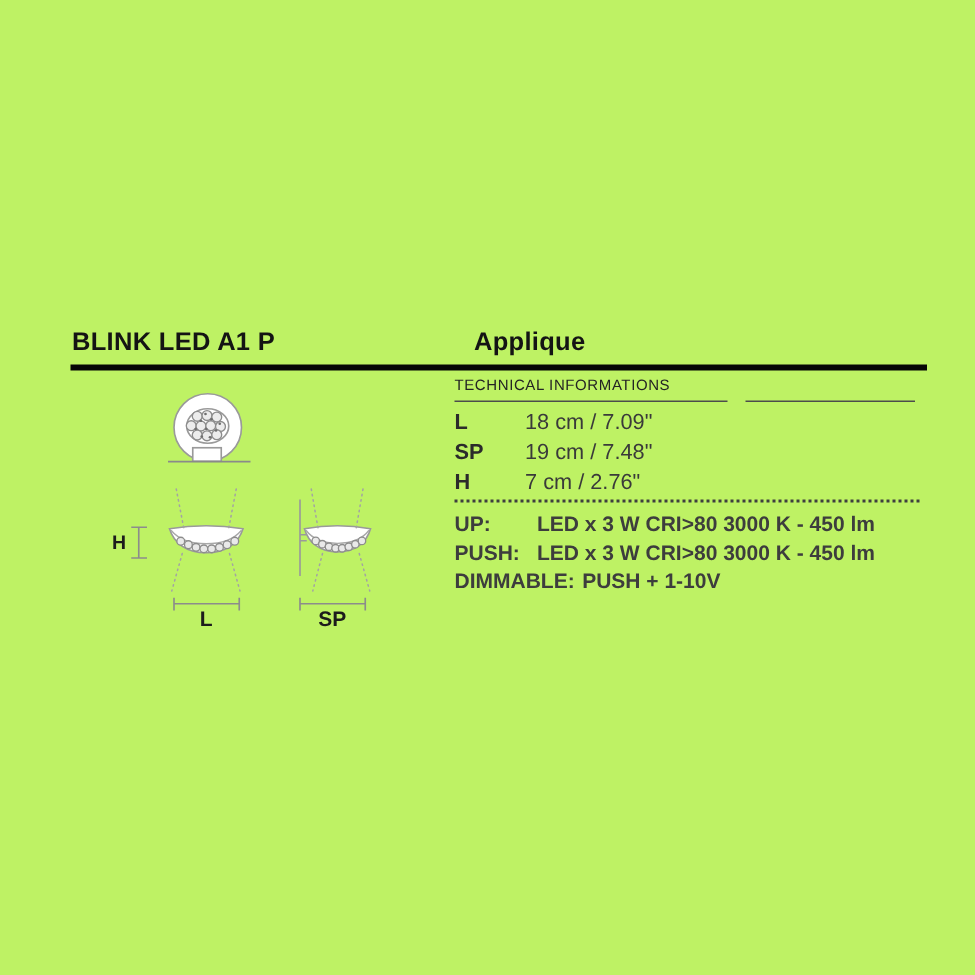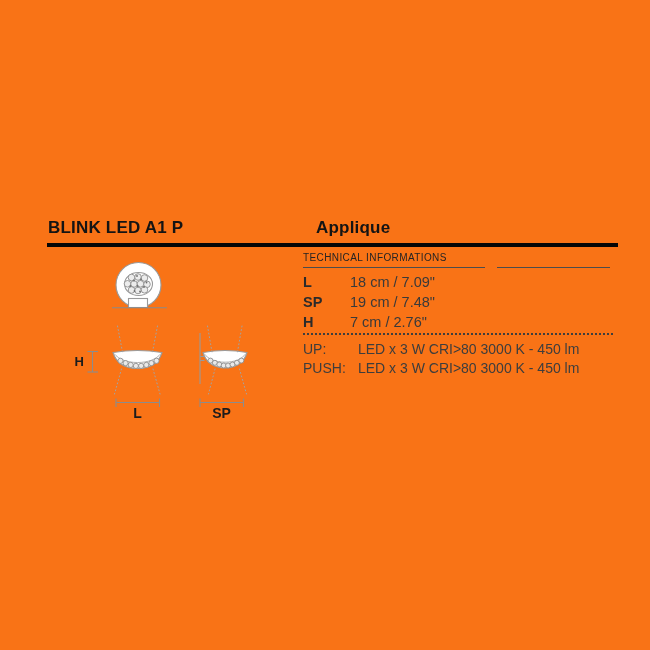--- a/index.html
+++ b/index.html
@@ -1,17 +1,17 @@
 <!DOCTYPE html>
 <html><head>
 <meta charset="utf-8">
 <style>
   html,body{margin:0;padding:0;background:#ffffff;}
   .sheet{
-    position:relative;width:650px;height:650px;background:#f97316;
+    position:relative;width:650px;height:650px;background:#bef264;
     font-family:"Liberation Sans",sans-serif;overflow:hidden;
   }
   .title{
     position:absolute;top:218px;font-size:17px;font-weight:bold;
     color:#141414;letter-spacing:.2px;white-space:nowrap;
   }
   .title-left{left:48px;}
   .title-right{left:316px;}
   .thick-rule{position:absolute;left:47px;top:243px;width:571px;height:4px;background:#060606;}
   .tech-title{
@@ -20,21 +20,21 @@
   }
   .underline-seg{position:absolute;top:267px;height:1px;background:#4c4c4c;}
   .useg-left{left:303px;width:182px;}
   .useg-right{left:497px;width:113px;}
   .dims{position:absolute;left:303px;top:272px;width:309px;}
   .dim-row{display:flex;height:20px;align-items:center;font-size:14.5px;color:#3a3a3a;}
   .dim-label{min-width:47px;font-weight:bold;color:#2b2b2b;}
   .dim-value{white-space:nowrap;}
   .dotted-rule{position:absolute;left:303px;top:333px;width:310px;height:0;border-top:2px dotted #3e3e3e;}
   .specs{position:absolute;left:303px;top:339px;width:312px;}
-  .spec-row{display:flex;gap:5px;height:19px;align-items:center;font-size:14px;color:#3d3d3d;}
+  .spec-row{display:flex;gap:5px;height:19px;align-items:center;font-size:14px;color:#3d3d3d;font-weight:bold;}
   .spec-label{min-width:50px;white-space:nowrap;}
   .spec-value{white-space:nowrap;}
   .drawing{position:absolute;left:40px;top:250px;}
   .drawing text{font-family:"Liberation Sans",sans-serif;font-weight:bold;fill:#1c1c1c;}
 </style>
 </head>
 <body>
 
 <div class="sheet">
 
@@ -64,20 +64,24 @@
   <div class="dotted-rule"></div>
 
   <div class="specs">
     <div class="spec-row">
       <span class="spec-label">UP:</span>
       <span class="spec-value">LED x 3 W CRI&gt;80 3000 K - 450 lm</span>
     </div>
     <div class="spec-row">
       <span class="spec-label">PUSH:</span>
       <span class="spec-value">LED x 3 W CRI&gt;80 3000 K - 450 lm</span>
+    </div>
+    <div class="spec-row">
+      <span class="spec-label">DIMMABLE:</span>
+      <span class="spec-value">PUSH + 1-10V</span>
     </div>
   </div>
 
   <svg class="drawing" width="230" height="175" viewBox="40 250 230 175">
 
     <g fill="none" stroke="#9a9a9a" stroke-width="1.1">
       <circle cx="138.5" cy="285" r="22.5" fill="#ffffff"></circle>
       <ellipse cx="138.5" cy="284" rx="14" ry="11.5"></ellipse>
     </g>
     <g fill="#ececec" stroke="#8d8d8d" stroke-width="0.9">

